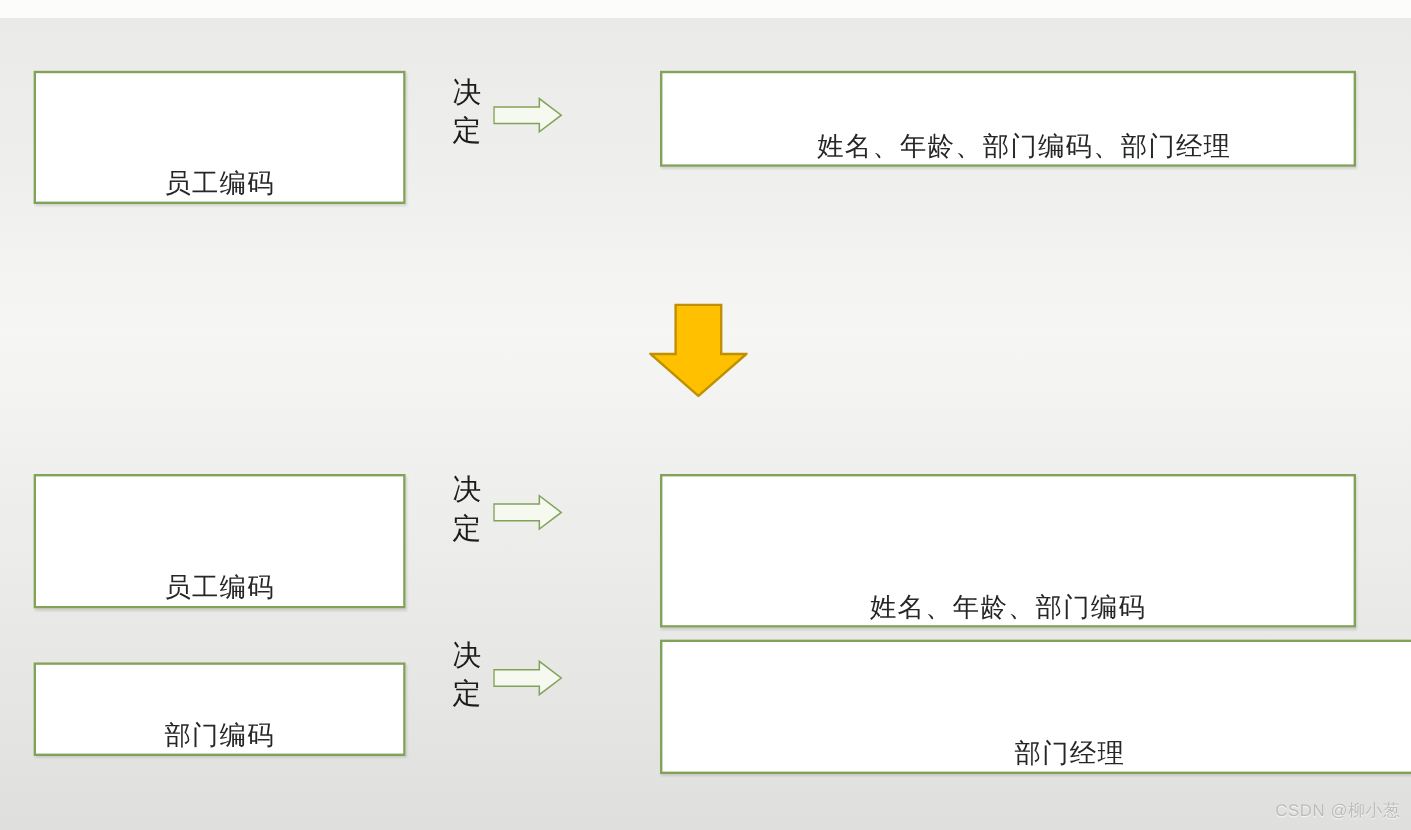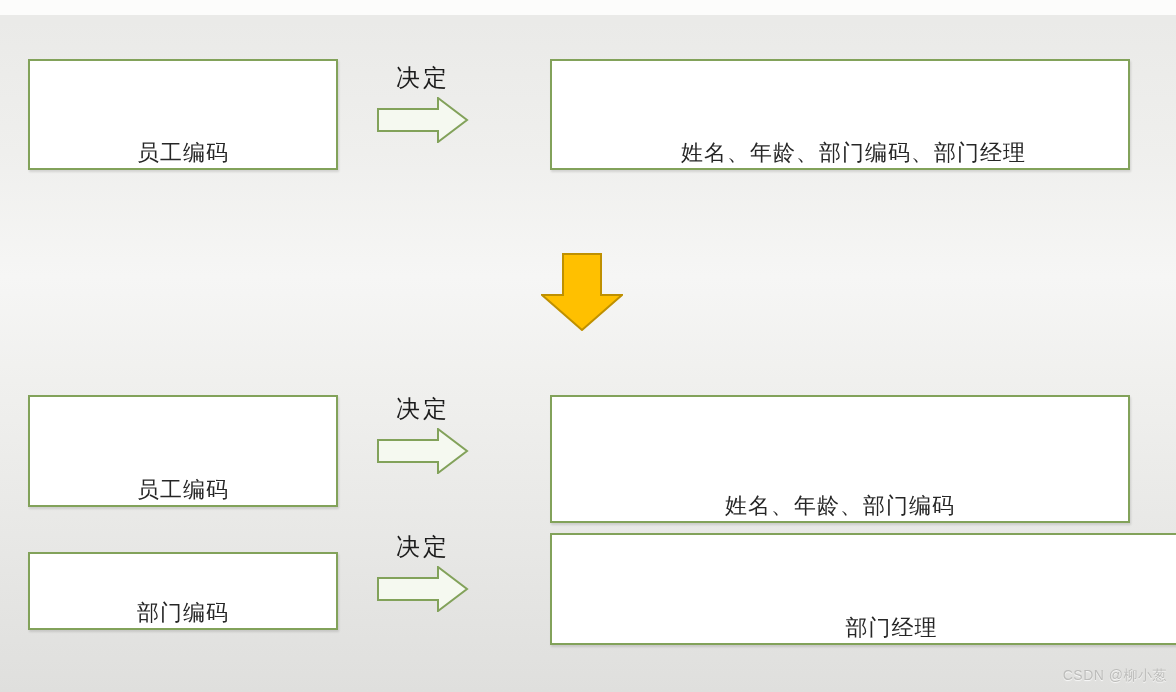--- a/index.html
+++ b/index.html
@@ -25,31 +25,31 @@
     border: 2px solid var(--box_border_green, #82a25a);
     box-shadow: 1px 2px 2px rgba(0,0,0,0.12);
     display: flex;
     align-items: flex-end;
     justify-content: center;
     font-size: 22px;
     letter-spacing: 1px;
     box-sizing: border-box;
   }
   .box-r1l { left: 28px;  top: 59px;  width: 310px; height: 111px; }
-  .box-r1r { left: 550px; top: 59px;  width: 580px; height: 111px; padding-left: 27px; }
+  .box-r1r { left: 550px; top: 59px;  width: 580px; height: 80px; padding-left: 27px; }
   .box-r2l { left: 28px;  top: 395px; width: 310px; height: 112px; }
   .box-r2r { left: 550px; top: 395px; width: 580px; height: 128px; }
   .box-r3l { left: 28px;  top: 552px; width: 310px; height: 78px; }
   .box-r3r { left: 550px; top: 533px; width: 683px; height: 112px; }
 
   .arrow-group {
     position: absolute;
     width: 92px;
     display: flex;
-    flex-direction: column;
+    flex-direction: row;
     align-items: center;
   }
   .ag-r1 { left: 377px; top: 62px; }
   .ag-r2 { left: 377px; top: 393px; }
   .ag-r3 { left: 377px; top: 531px; }
   .arrow-label {
     font-size: 24px;
     letter-spacing: 3px;
     line-height: 32px;
     color: #1c1c1c;

